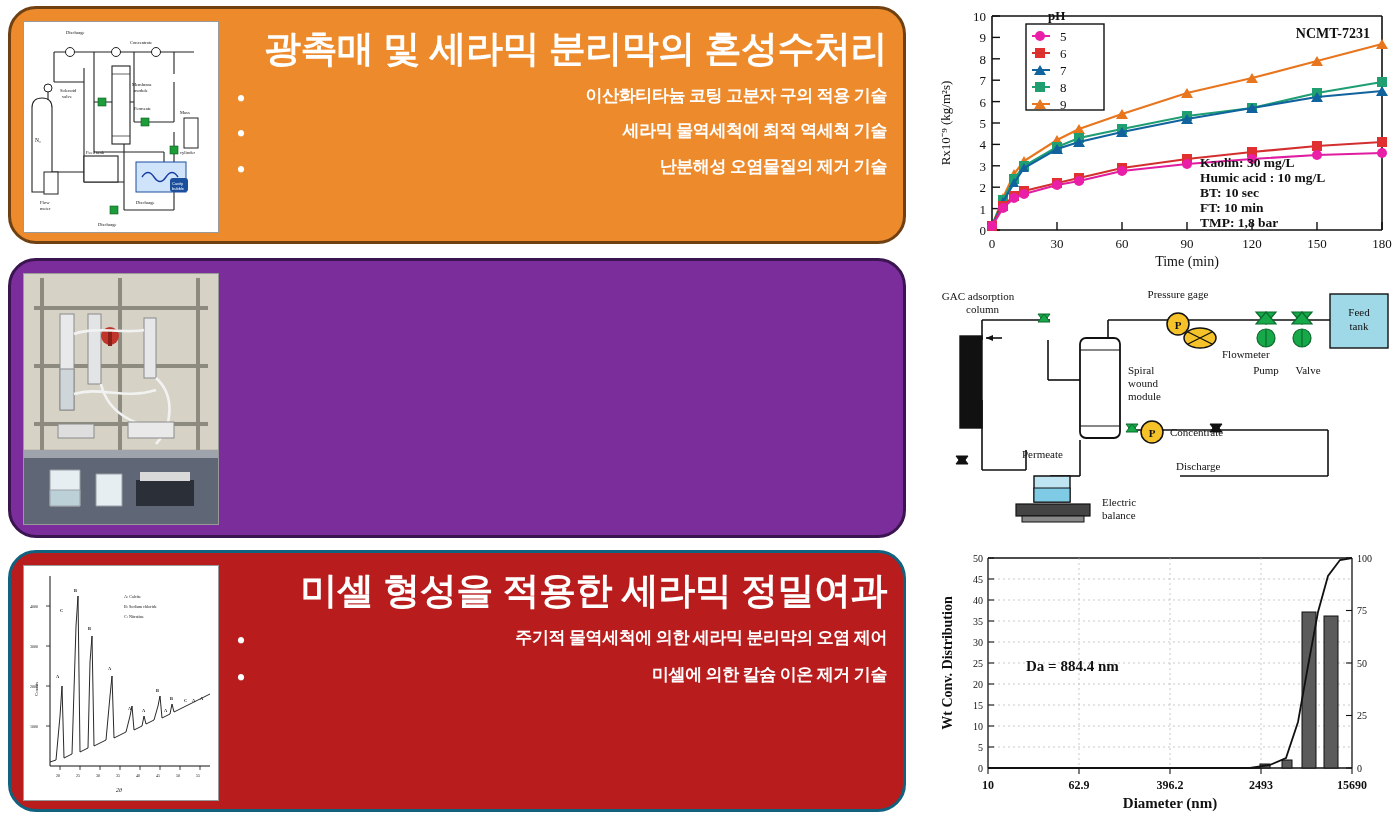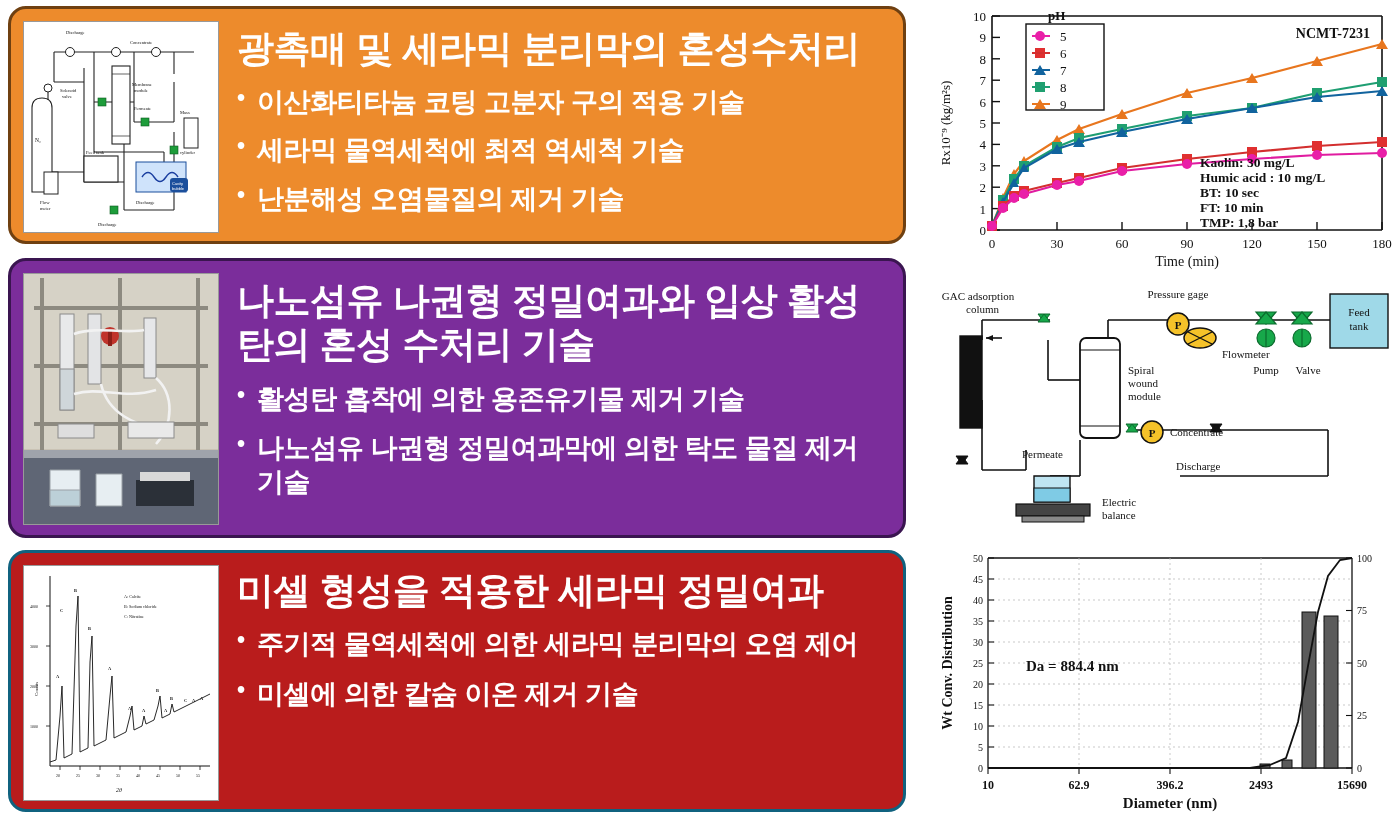--- a/index.html
+++ b/index.html
@@ -23,25 +23,26 @@
   .left-col {
     position: absolute;
     left: 0;
     top: 0;
     width: 918px;
     height: 818px;
   }
   .card {
     position: absolute;
     left: 8px;
-    border-radius: 18px;
+    border-radius: 28px;
     box-sizing: border-box;
     display: flex;
     align-items: stretch;
     overflow: hidden;
+    text-align: right;
   }
   .card-1 {
     top: 6px;
     width: 898px;
     height: 238px;
     background: #ED8B2C;
     border: 3px solid #6f4011;
   }
   .card-2 {
     top: 258px;
@@ -101,24 +102,25 @@
   .bullets {
     list-style: none;
     margin: 0;
     padding: 0;
   }
   .bullets li {
     position: relative;
     padding-left: 20px;
     color: #ffffff;
     font-weight: bold;
-    font-size: 27px;
+    font-size: 17px;
     line-height: 1.28;
     margin-bottom: 14px;
     letter-spacing: -0.4px;
+    font-family: Liberation Serif, serif;
   }
   .bullets li:before {
     content: "\2022";
     position: absolute;
     left: 0;
     top: -1px;
     font-size: 23px;
   }
   .card-3 .bullets li { margin-bottom: 16px; }
 
@@ -278,27 +280,20 @@
           <rect x="0" y="176" width="194" height="74" fill="#5f6675"></rect>
           <rect x="0" y="176" width="194" height="8" fill="#9fa3ab"></rect>
 
           <path d="M26 196 h30 v36 h-30 z" fill="#e7eef2" stroke="#9aa0a6" stroke-width="1"></path>
           <path d="M26 216 h30 v16 h-30 z" fill="#bcd0d8" stroke="#9aa0a6" stroke-width="1"></path>
           <path d="M72 200 h26 v32 h-26 z" fill="#e7eef2" stroke="#9aa0a6" stroke-width="1"></path>
           <rect x="112" y="206" width="58" height="26" fill="#2b3038"></rect>
           <rect x="116" y="198" width="50" height="9" fill="#d9d9d9"></rect>
         </svg>
       </div>
-      <div class="card-body">
-        <div class="card-title">나노섬유 나권형 정밀여과와 입상 활성탄의 혼성 수처리 기술</div>
-        <ul class="bullets">
-          <li>활성탄 흡착에 의한 용존유기물 제거 기술</li>
-          <li>나노섬유 나권형 정밀여과막에 의한 탁도 물질 제거 기술</li>
-        </ul>
-      </div>
     </div>
 
     <div class="card card-3">
       <div class="card-thumb thumb-3">
         <svg width="194" height="234" viewBox="0 0 194 234">
           <rect x="0" y="0" width="194" height="234" fill="#ffffff"></rect>
 
           <g stroke="#111" stroke-width="1" fill="none">
             <path d="M26 10 V200"></path>
             <path d="M26 200 H186"></path>

